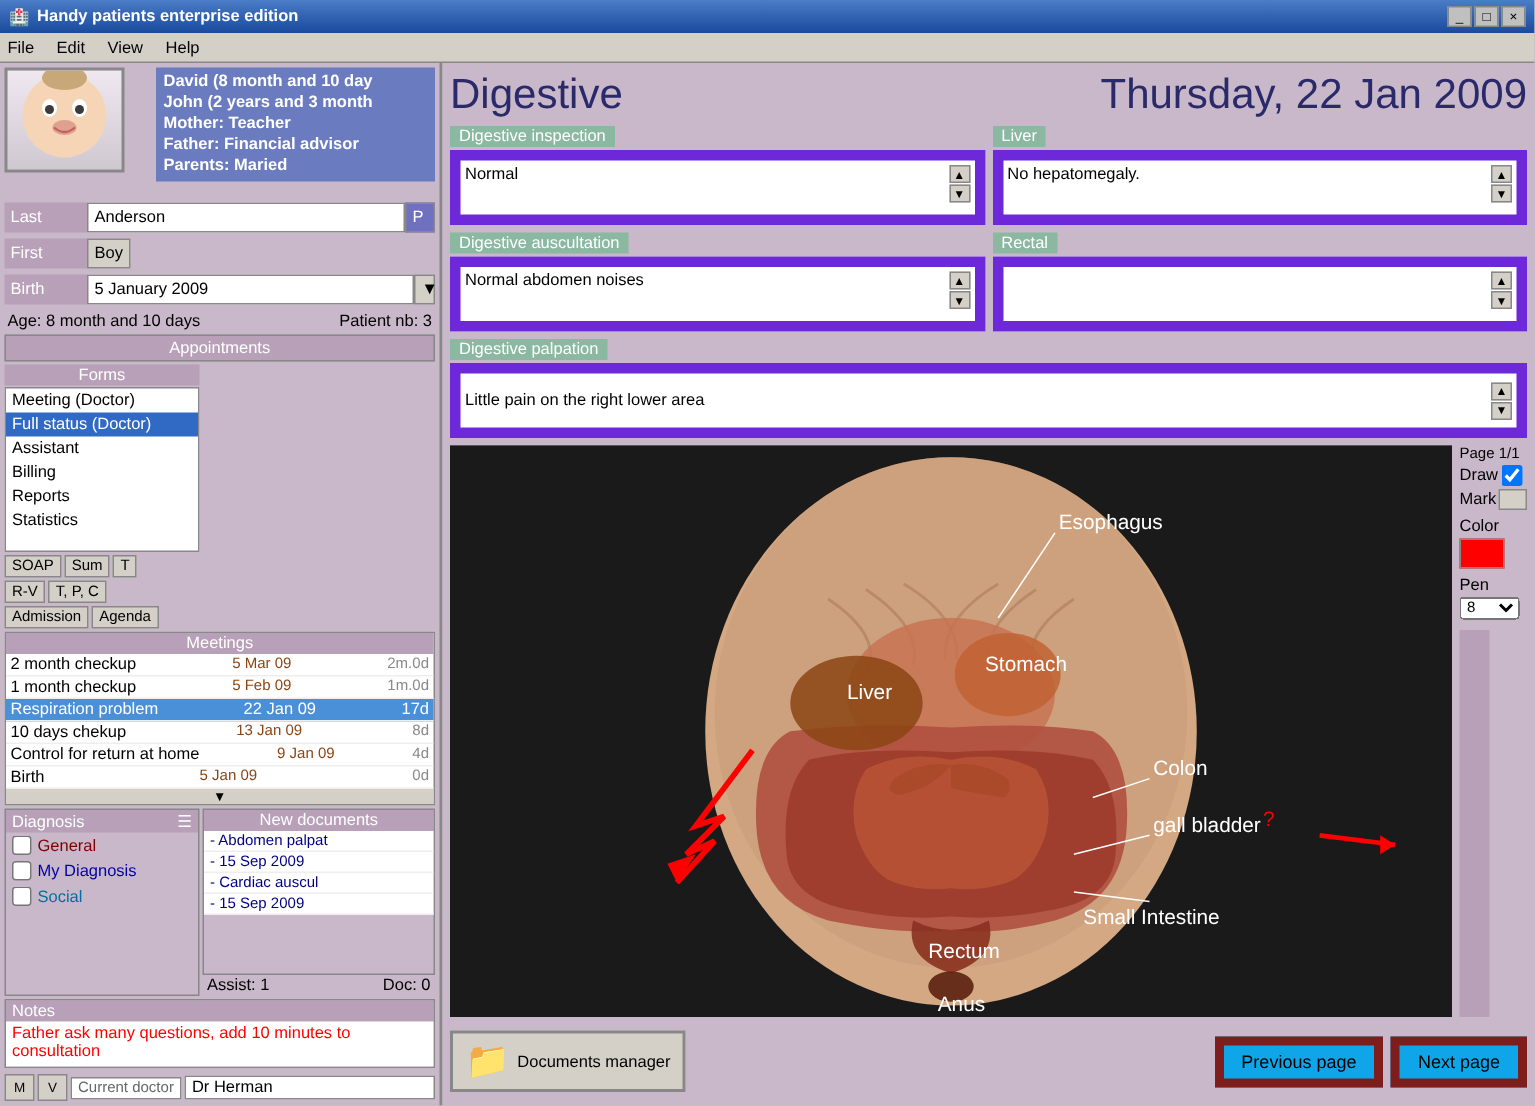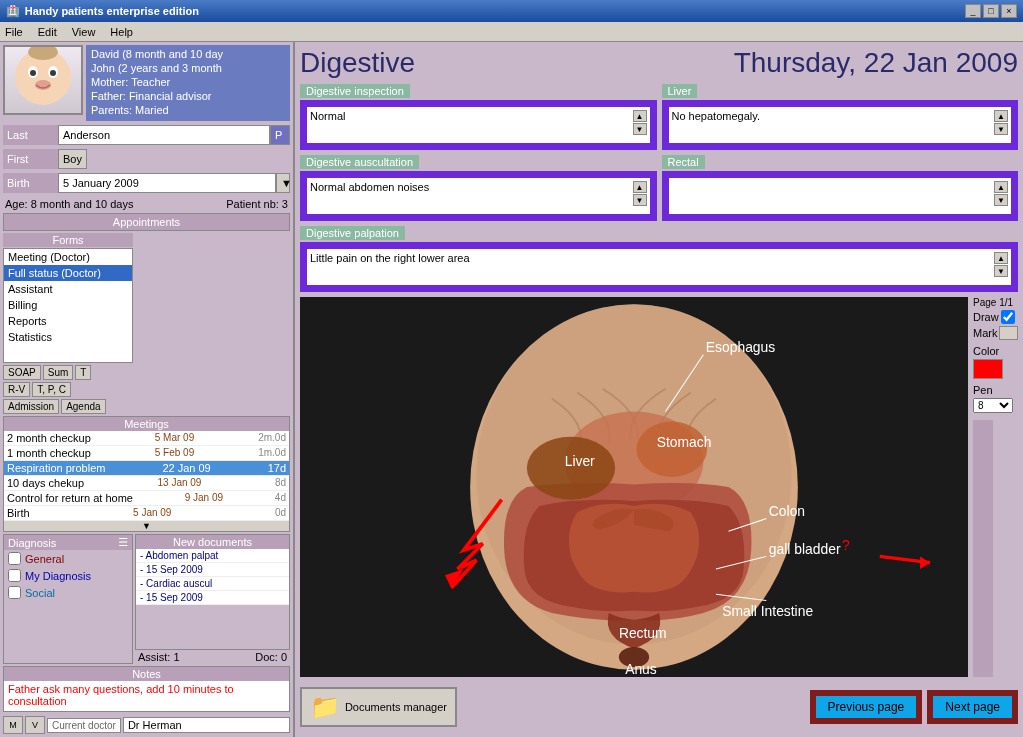--- a/index.html
+++ b/index.html
@@ -42,22 +42,23 @@
       display: flex;
       flex-direction: column;
       padding: 3px;
       gap: 2px;
     }
 
     
     .patient-header {
       display: flex;
       background: #c9b8c9;
-      gap: 3px;
-      margin-bottom: 2px;
+      gap: 21px;
+      margin-bottom: 12px;
+      font-weight: bold;
     }
     .patient-photo {
       width: 80px;
       height: 70px;
       background: #e8e0e8;
       border: 2px solid #888;
       display: flex;
       align-items: center;
       justify-content: center;
       overflow: hidden;
@@ -200,21 +201,21 @@
     
     .diagnosis-section { border: 1px solid #888; }
     .diag-header { 
       background: #b8a0b8; color: white; padding: 1px 4px;
       display: flex; justify-content: space-between; align-items: center;
     }
     .diag-row { display: flex; align-items: center; padding: 2px 4px; gap: 4px; }
 
     
     .notes-section { border: 1px solid #888; }
-    .notes-header { background: #b8a0b8; color: white; padding: 1px 4px; text-align: center; }
+    .notes-header { background: #b8a0b8; color: white; padding: 1px 4px; text-align: left; }
     .notes-content { background: white; padding: 2px 4px; font-size: 11px; color: red; min-height: 30px; }
     .doctor-area {
       background: white;
       border: 1px solid #888;
       padding: 1px 4px;
       font-size: 11px;
     }
 
     
     .right-panel {
@@ -576,21 +577,21 @@
           <span></span>
           <div style="display:flex;flex-direction:column;gap:1px;">
             <button style="width:14px;height:12px;font-size:8px;background:#d4d0c8;border:1px solid #888;cursor:pointer;">▲</button>
             <button style="width:14px;height:12px;font-size:8px;background:#d4d0c8;border:1px solid #888;cursor:pointer;">▼</button>
           </div>
         </div>
       </div>
 
       <div class="medical-field" style="grid-column: 1 / -1;">
         <div class="field-title">Digestive palpation</div>
-        <div class="field-textarea" style="display:flex;justify-content:space-between;min-height:50px;">
+        <div class="field-textarea" style="display:flex;justify-content:space-between;min-height:50px;align-items:center;">
           <span>Little pain on the right lower area</span>
           <div style="display:flex;flex-direction:column;gap:1px;">
             <button style="width:14px;height:12px;font-size:8px;background:#d4d0c8;border:1px solid #888;cursor:pointer;">▲</button>
             <button style="width:14px;height:12px;font-size:8px;background:#d4d0c8;border:1px solid #888;cursor:pointer;">▼</button>
           </div>
         </div>
       </div>
 
     </div>
 

